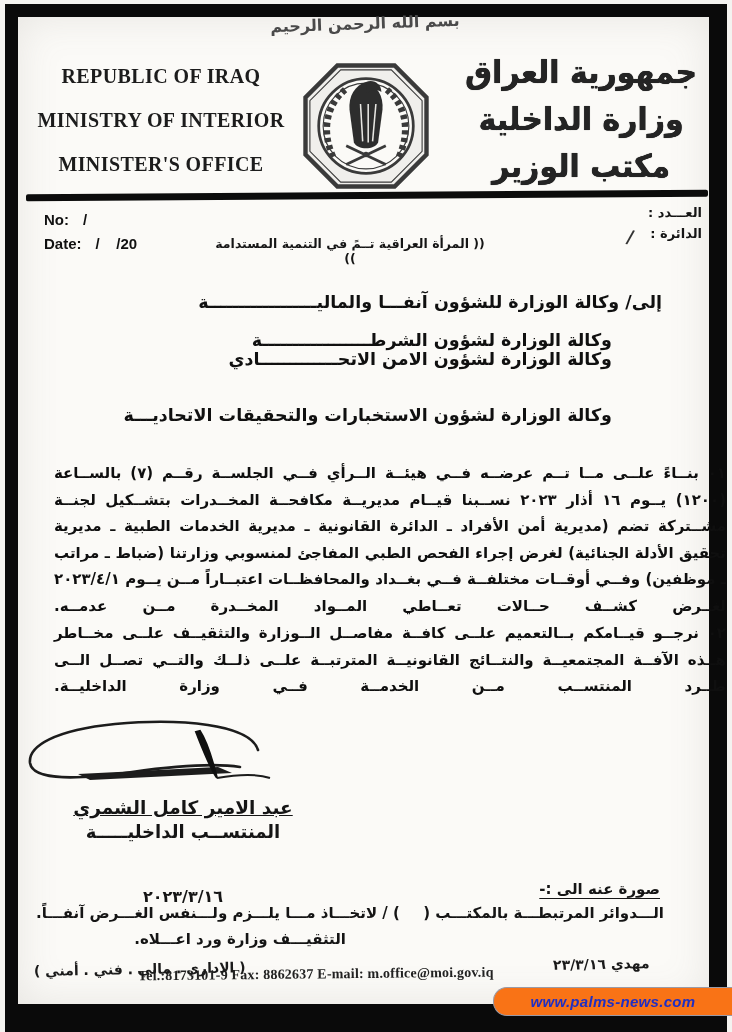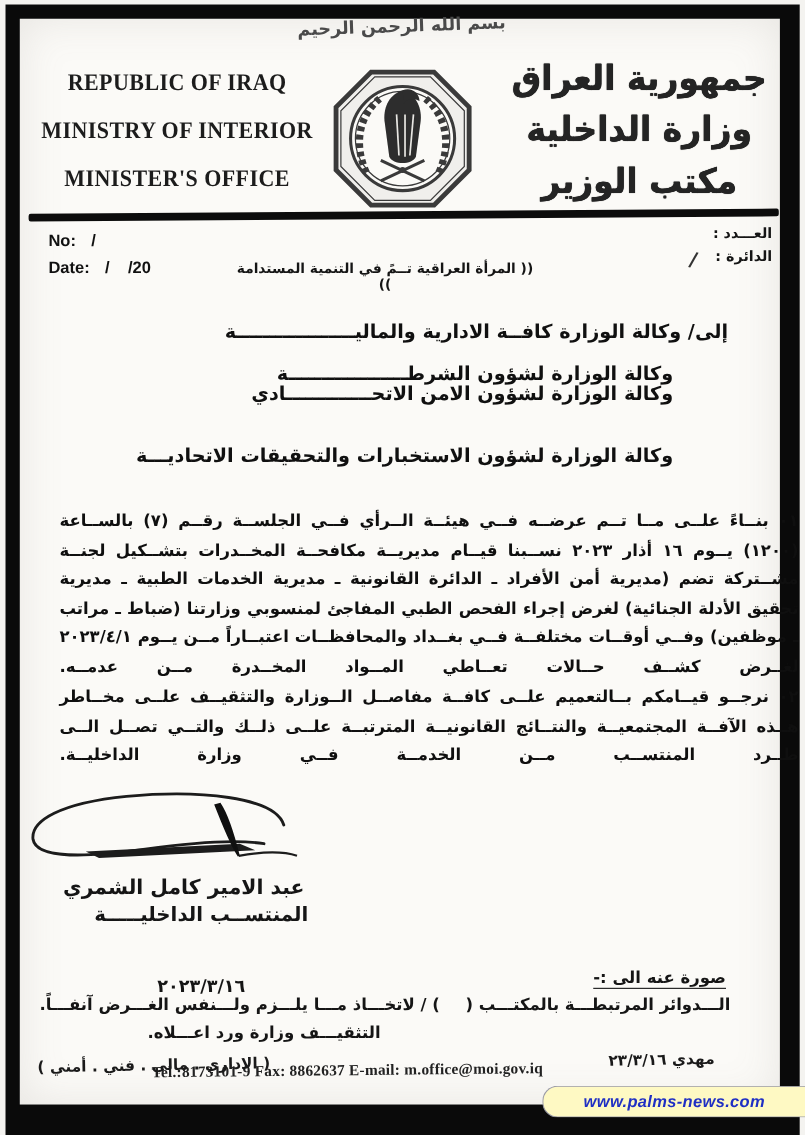--- a/index.html
+++ b/index.html
@@ -63,41 +63,41 @@
     text-decoration:underline;text-underline-offset:5px;text-decoration-thickness:2px;
   }
   .para{
     left:36px;width:672px;font-size:15px;font-weight:bold;line-height:26.5px;
     text-align:justify;text-align-last:justify;color:#0f0f0f;margin-left:18px;
   }
   .p1{top:460px;}
   .p2{top:620px;}
 
   .sig-svg{top:716px;left:20px;width:255px;height:90px;}
-  .sig-name{top:797px;left:22px;width:290px;text-align:center;font-size:18.5px;font-weight:bold;}
+  .sig-name{top:797px;left:38px;width:290px;text-align:center;font-size:18.5px;font-weight:bold;text-decoration:underline;}
   .sig-title{top:821px;left:38px;width:290px;text-align:center;font-size:18px;font-weight:bold;}
   .sig-date{top:847px;left:38px;width:290px;text-align:center;font-size:16px;font-weight:bold;margin-top:40px;}
 
   .cc-head{top:880px;right:72px;font-size:15px;font-weight:bold;
     text-decoration:underline;text-underline-offset:4px;}
   .cc-row{top:904px;left:36px;right:68px;display:flex;flex-direction:row-reverse;
     justify-content:space-between;font-size:15px;font-weight:bold;}
   .cc-line2{top:930px;left:36px;width:310px;text-align:right;font-size:15px;font-weight:bold;}
 
   .contact{
     top:966px;left:138px;width:440px;
     font-family:"Liberation Serif",serif;font-weight:bold;font-size:14px;color:#222;
     transform:rotate(-0.6deg);letter-spacing:.2px;
   }
   .fw-left{top:961px;left:34px;font-size:14px;font-weight:bold;color:#1a1a1a;z-index:3;transform:rotate(-1deg);}
   .fw-right{top:956px;right:82px;font-size:14px;font-weight:bold;color:#1a1a1a;transform:rotate(-1deg);}
 
   .url-pill{
     top:987px;right:0;width:238px;height:27px;z-index:6;
-    background:#fef9c3;border:1px solid #9a9aa6;border-right:none;
+    background:#f97316;border:1px solid #9a9aa6;border-right:none;
     border-radius:14px 0 0 14px;
     display:flex;align-items:center;justify-content:center;
   }
   .url-text{
     font-family:"Liberation Sans",sans-serif;font-weight:bold;font-style:italic;
     font-size:15px;color:#1f2fc4;letter-spacing:.3px;
   }
 </style>
 </head>
 <body>
@@ -147,21 +147,21 @@
     <div>
       <span>No:</span><span class="val">/</span>
     </div>
     <div>
       <span>Date:</span><span class="val">/    /20</span>
     </div>
   </div>
 
   <div class="abs slogan rtl">(( المرأة العراقية تــمً في التنمية المستدامة ))</div>
 
-  <div class="abs recipient rtl r1">إلى/ وكالة الوزارة كافــة الادارية والماليــــــــــــــــــة</div>
+  <div class="abs recipient rtl r1">إلى/ وكالة الوزارة للشؤون آنفـــا والماليــــــــــــــــــة</div>
   <div class="abs recipient rtl r2">وكالة الوزارة لشؤون الشرطــــــــــــــــــة</div>
   <div class="abs recipient rtl r3">وكالة الوزارة لشؤون الامن الاتحـــــــــــــادي</div>
   <div class="abs recipient rtl r4">وكالة الوزارة لشؤون الاستخبارات والتحقيقات الاتحاديـــة</div>
 
 
   <div class="abs para rtl p1">٠١ بنــاءً علــى مــا تــم عرضــه فــي هيئــة الــرأي فــي الجلســة رقــم (٧) بالســاعة (١٢٠٠) يــوم ١٦ أذار ٢٠٢٣ نســبنا قيــام مديريــة مكافحــة المخــدرات بتشــكيل لجنــة مشــتركة تضم (مديرية أمن الأفراد ـ الدائرة القانونية ـ مديرية الخدمات الطبية ـ مديرية تحقيق الأدلة الجنائية) لغرض إجراء الفحص الطبي المفاجئ لمنسوبي وزارتنا (ضباط ـ مراتب ـ موظفين) وفــي أوقــات مختلفــة فــي بغــداد والمحافظــات اعتبــاراً مــن يــوم ٢٠٢٣/٤/١ لغــرض كشــف حــالات تعــاطي المــواد المخــدرة مــن عدمــه.</div>
   <div class="abs para rtl p2">٠٢ نرجــو قيــامكم بــالتعميم علــى كافــة مفاصــل الــوزارة والتثقيــف علــى مخــاطر هــذه الآفــة المجتمعيــة والنتــائج القانونيــة المترتبــة علــى ذلــك والتــي تصــل الــى طــرد المنتســب مــن الخدمــة فــي وزارة الداخليــة.</div>
 
   <svg class="abs sig-svg" viewBox="0 0 255 90">
     <path d="M238,34 C230,8 160,2 95,8 C35,14 8,30 10,47 C13,66 62,63 112,56 C155,50 195,47 220,51" fill="none" stroke="#1c1c1c" stroke-width="2.6" stroke-linecap="round"></path>

